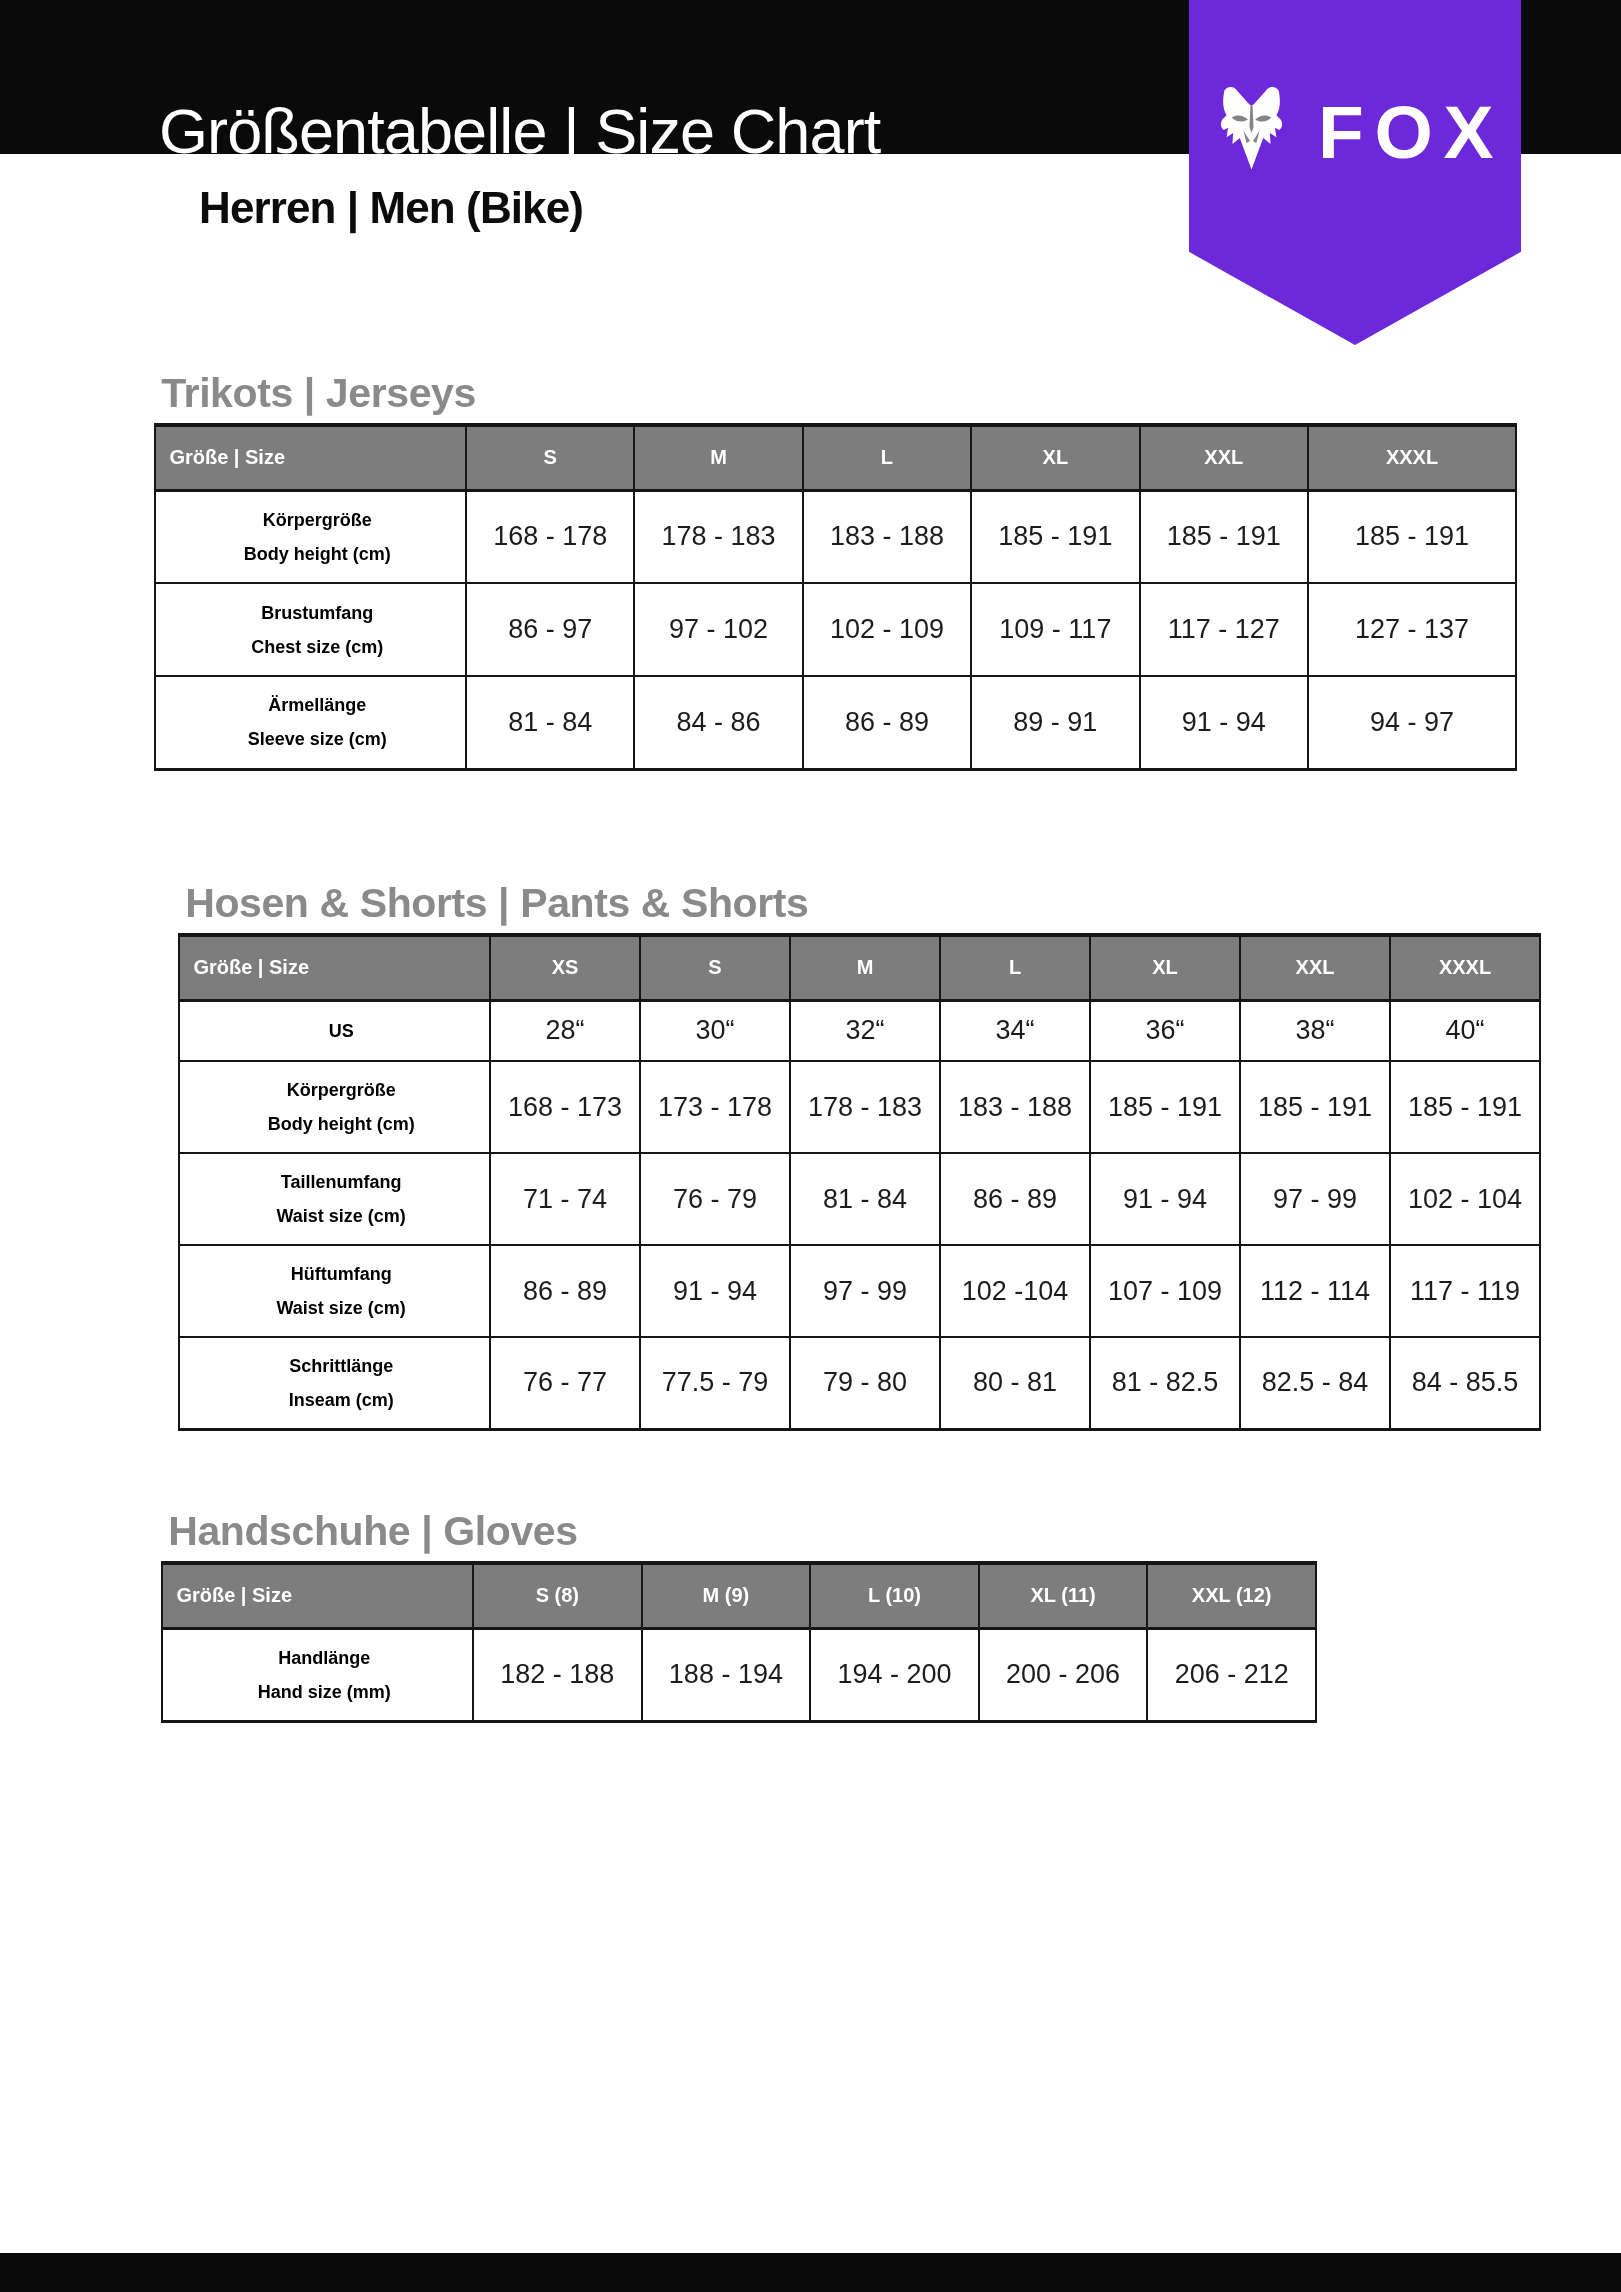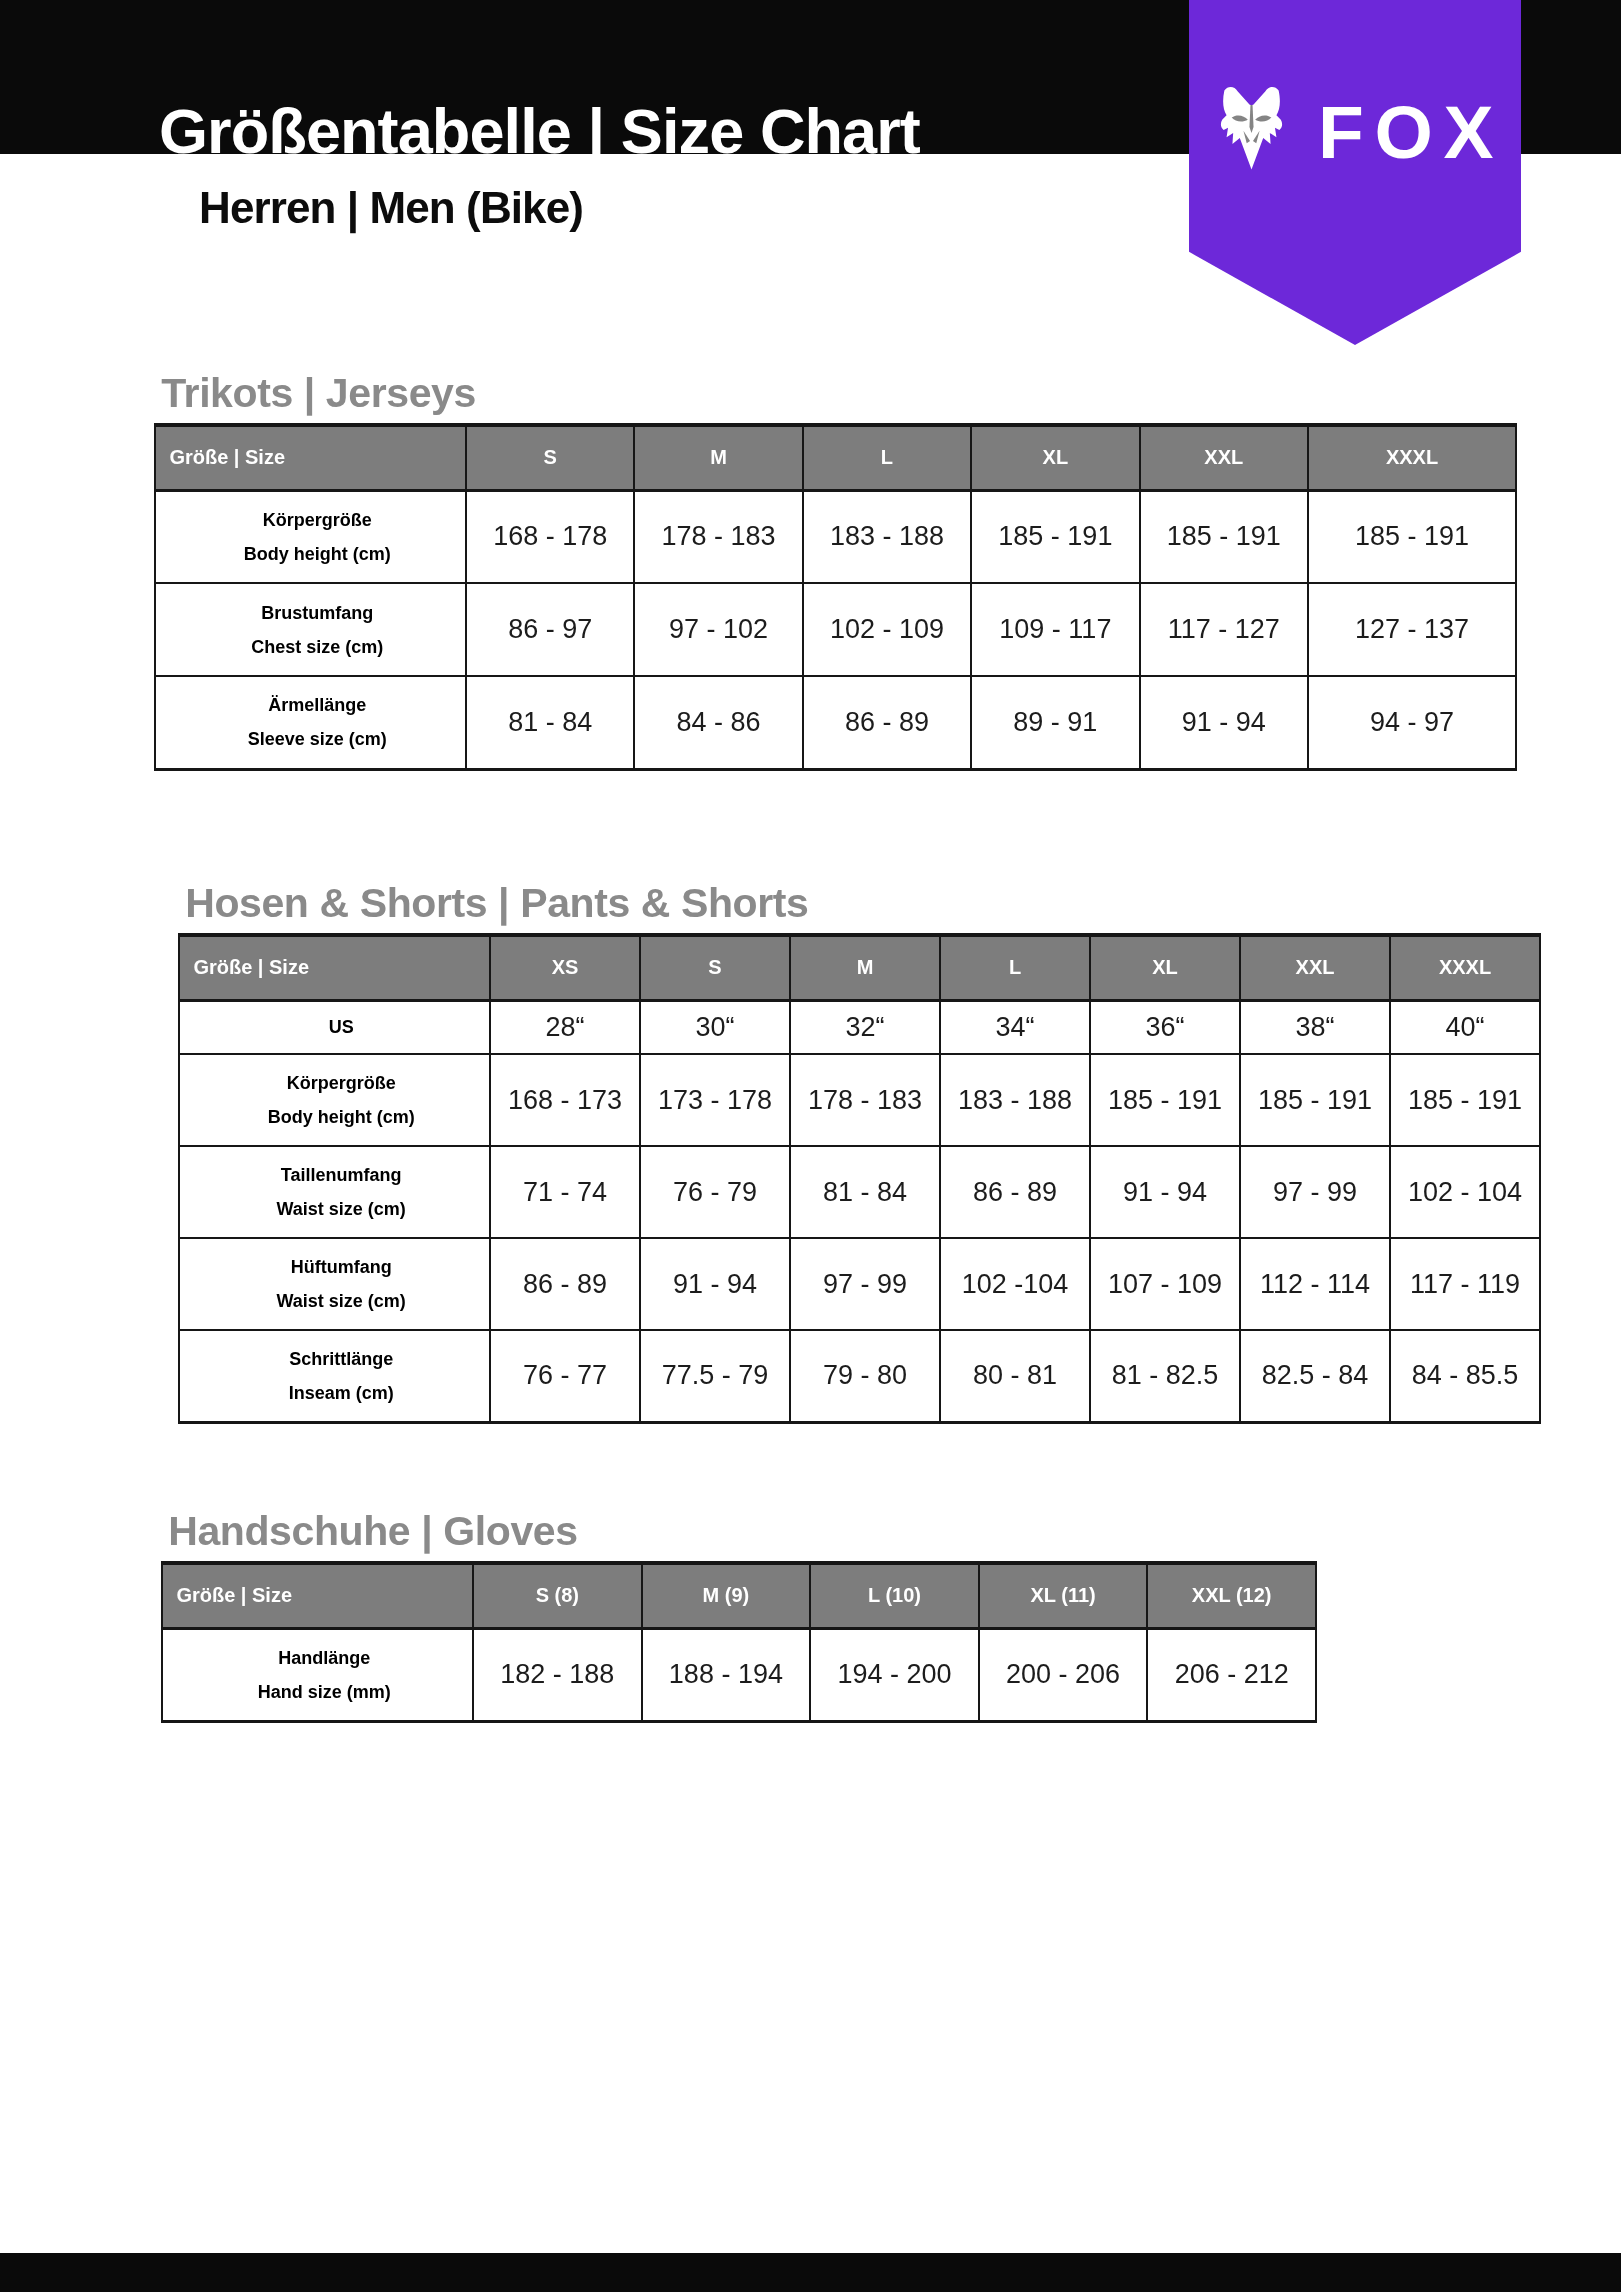--- a/index.html
+++ b/index.html
@@ -5,21 +5,21 @@
   html,body{margin:0;padding:0;background:#ffffff;}
   body{font-family:"Liberation Sans","DejaVu Sans",sans-serif;-webkit-font-smoothing:antialiased;}
   .page{position:relative;width:1621px;height:2293px;background:#ffffff;overflow:hidden;}
 
   
   .topbar{position:absolute;top:0;left:0;width:1621px;height:154px;background:#0a0a0a;z-index:1;}
   .botbar{position:absolute;top:2253px;left:0;width:1621px;height:39px;background:#0a0a0a;}
 
   
   .title{position:absolute;left:159px;top:100px;z-index:3;color:#ffffff;
-         font-size:63px;font-weight:700;line-height:1;letter-spacing:-0.9px;white-space:nowrap;}
+         font-size:63px;font-weight:400;line-height:1;letter-spacing:-0.9px;white-space:nowrap;}
   .subtitle{position:absolute;left:199px;top:186px;color:#0c0c0c;
          font-size:44px;font-weight:700;line-height:1;letter-spacing:-0.9px;white-space:nowrap;}
 
   
   .pennant{position:absolute;left:1189px;top:0;width:332px;height:345px;background:#6d28d9;
            clip-path:polygon(0 0,100% 0,100% 73%,50% 100%,0 73%);z-index:2;}
   .fox-head{position:absolute;left:23px;top:86px;width:79px;height:88px;}
   .wordmark{position:absolute;left:129px;top:95px;color:#ffffff;font-size:75px;font-weight:700;
             line-height:1;letter-spacing:10.7px;white-space:nowrap;}
 
@@ -36,21 +36,21 @@
   .sec-2 table{width:1156px;}
   col.label-col{width:311px;}
   .sec-0 col.last-col{width:208px;}
   th,td{border:2.7px solid #161616;padding:0;}
   thead tr{height:65px;}
   thead th{background:#7d7d7d;color:#ffffff;font-size:20px;font-weight:700;text-align:center;
            border-bottom-width:3.6px;}
   thead th.corner{text-align:left;padding-left:13.4px;}
   tbody tr{height:93px;}
   .sec-1 tbody tr{height:92px;}
-  .sec-1 tbody tr.compact{height:54px;}
+  .sec-1 tbody tr.compact{height:61px;}
   th.rowlabel{text-align:center;padding-left:13.4px;font-size:18px;line-height:34px;
               color:#000000;font-weight:700;}
   td.val{text-align:center;font-size:27px;font-weight:400;color:#1c1c1c;}
 </style>
 </head>
 <body>
 
 <div class="page">
 
   <div class="topbar"></div>

